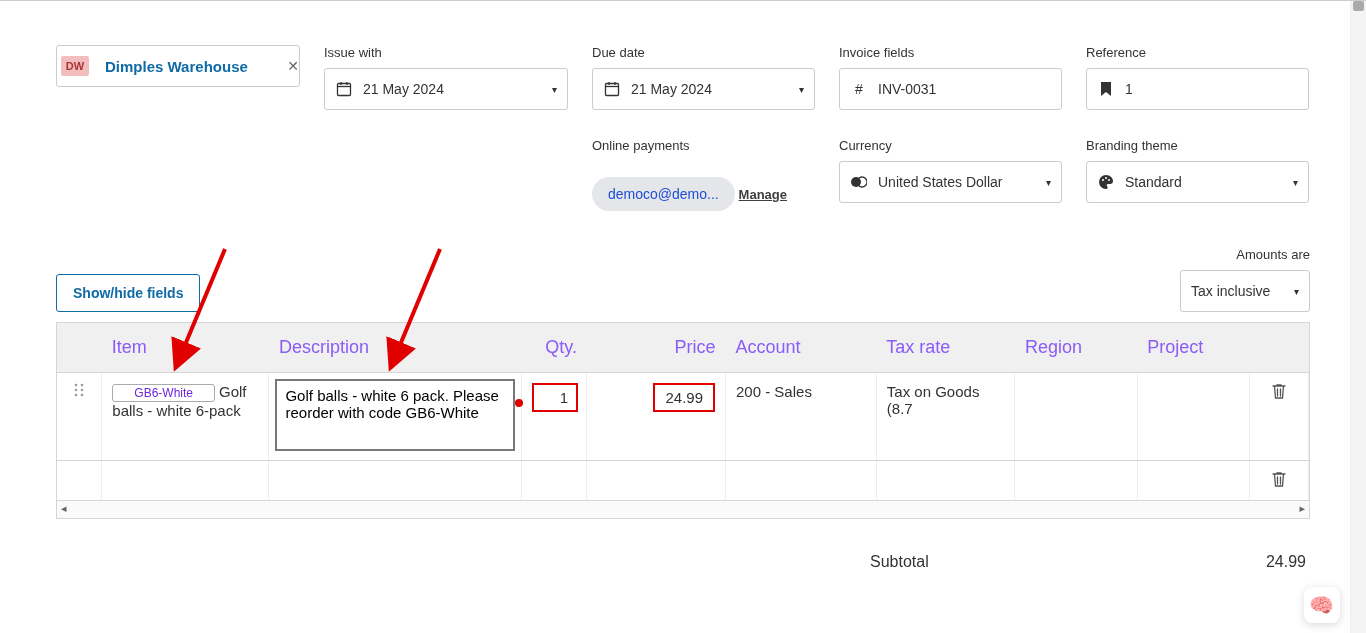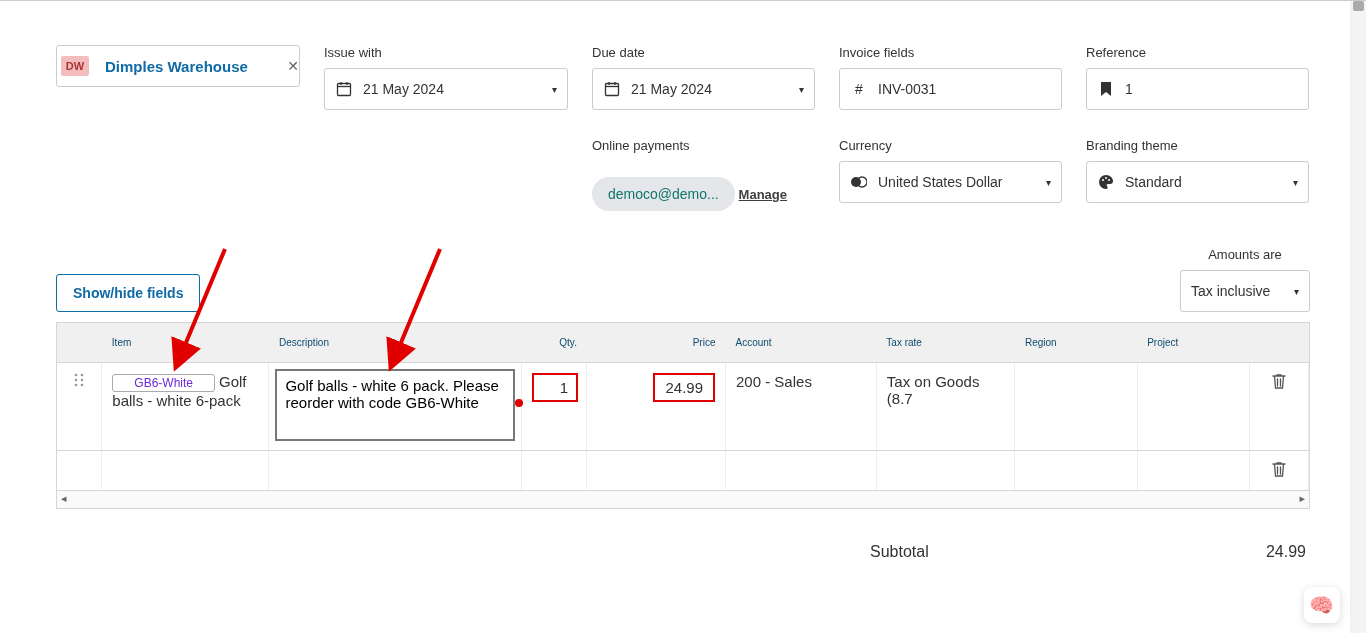--- a/index.html
+++ b/index.html
@@ -17,36 +17,36 @@
 .field-inv { width: 223px; }
 .field-ref { width: 223px; }
 .label { font-size: 13px; color: #333; margin-bottom: 8px; display: block; }
 .value-box { height: 42px; border: 1px solid #ccc; border-radius: 3px; display: flex; align-items: center; padding: 0 10px; background: #fff; gap: 10px; position: relative; }
 .value-box .caret { margin-left: auto; font-size: 10px; color: #333; }
 .dw-chip { width: 28px; height: 20px; display: flex; align-items: center; justify-content: center; background: #f4bdbd; color: #a33; font-size: 11px; font-weight: 700; border-radius: 2px; margin: 4px 6px 4px 4px; }
 .dw-name { color: #0f6aa6; font-size: 15px; font-weight: 600; }
 .clear-x { margin-left: auto; color: #666; font-size: 14px; cursor: pointer; }
 .field-to .value-box { padding: 0; }
 .icon { width: 18px; display: inline-flex; justify-content: center; color: #333; }
-.pill { display: inline-flex; align-items: center; background: #e4e6e9; border-radius: 999px; height: 34px; padding: 0 16px; font-size: 14px; color: #0f766e; max-width: 180px; }
+.pill { display: inline-flex; align-items: center; background: #e4e6e9; border-radius: 999px; height: 34px; padding: 0 16px; font-size: 14px; color: #1d4ed8; max-width: 180px; }
 .pill span { overflow: hidden; text-overflow: ellipsis; white-space: nowrap; }
 .manage { margin-top: 26px; display: inline-block; color: #404040; font-weight: 600; font-size: 13px; }
 
 .row2 .spacer-left { width: calc(244px + 244px + 24px); }
 .currency-icon { font-size: 14px; }
 
 .toolbar { display: flex; align-items: flex-end; margin-top: 36px; }
 .show-hide { border: 1px solid #0f6aa6; color: #0f6aa6; background: #fff; border-radius: 3px; height: 38px; padding: 0 16px; font-size: 14px; font-weight: 600; cursor: pointer; }
 .amounts-are { margin-left: auto; text-align: right; }
-.amounts-are .label { text-align: center; }
+.amounts-are .label { text-align: right; }
 .tax-select { width: 130px; }
 
 .table-wrap { margin-top: 10px; border: 1px solid #d6d6d6; position: relative; }
 table.grid { width: 100%; border-collapse: collapse; table-layout: fixed; }
-.grid th { background: #f0f0f0; font-weight: 400; font-size: 10px; color: #0c4a6e; padding: 14px 10px; border-bottom: 1px solid #d6d6d6; text-align: left; }
+.grid th { background: #f0f0f0; font-weight: 400; font-size: 18px; color: #8b5cf6; padding: 14px 10px; border-bottom: 1px solid #d6d6d6; text-align: left; }
 .grid th.num, .grid td.num { text-align: right; }
 .grid td { padding: 10px 10px; border-right: 1px solid #eee; font-size: 15px; vertical-align: top; height: 86px; }
 .grid tr.lineitem td { border-bottom: 1px solid #d6d6d6; }
 .grid tr.empty td { height: 36px; }
 .handle-cell { width: 44px; text-align: center; color: #999; }
 .item-cell { width: 164px; }
 .desc-cell { width: 248px; }
 .qty-cell { width: 64px; }
 .price-cell { width: 136px; }
 .acct-cell { width: 148px; }

